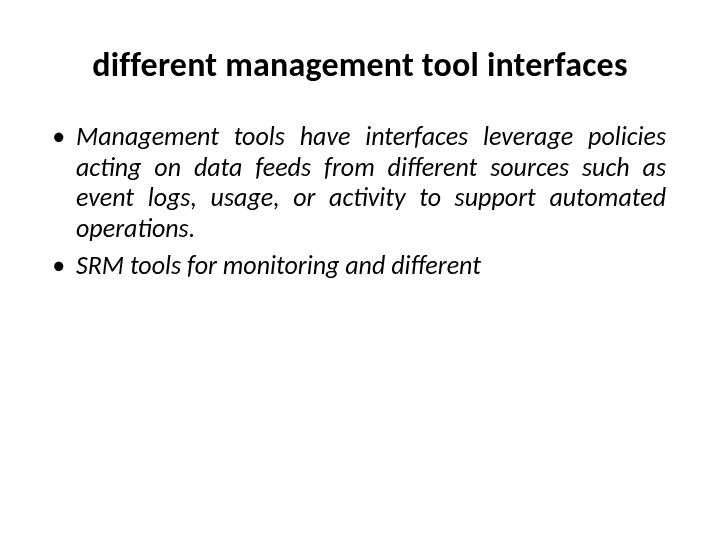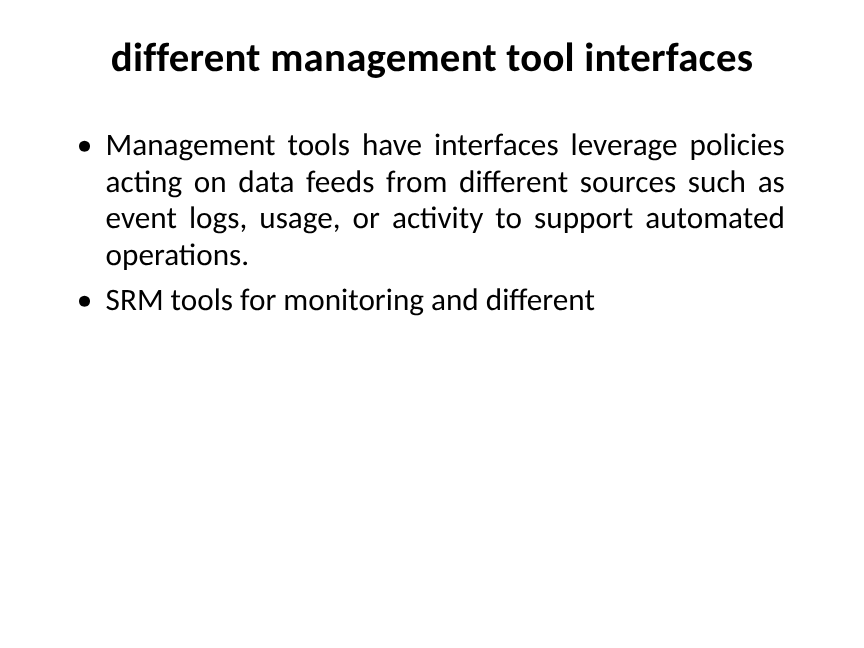--- a/index.html
+++ b/index.html
@@ -14,27 +14,28 @@
   .slide {
     box-sizing: border-box;
     width: 720px;
     height: 540px;
     padding: 28px 48px 0 48px;
   }
   .title {
     font-size: 34px;
     font-weight: 700;
     text-align: center;
-    margin: 0 0 36px 0;
+    margin: 16px 0 36px 0;
     letter-spacing: 0.2px;
   }
   ul.body {
-    margin: 12px;
+    margin: 0;
     padding: 0 6px 0 28px;
     list-style: none;
+    font-style: italic;
   }
   ul.body li {
     position: relative;
     font-size: 26px;
     line-height: 1.18;
     margin-bottom: 6px;
     text-align: justify;
     text-justify: inter-word;
   }
   ul.body li::before {

